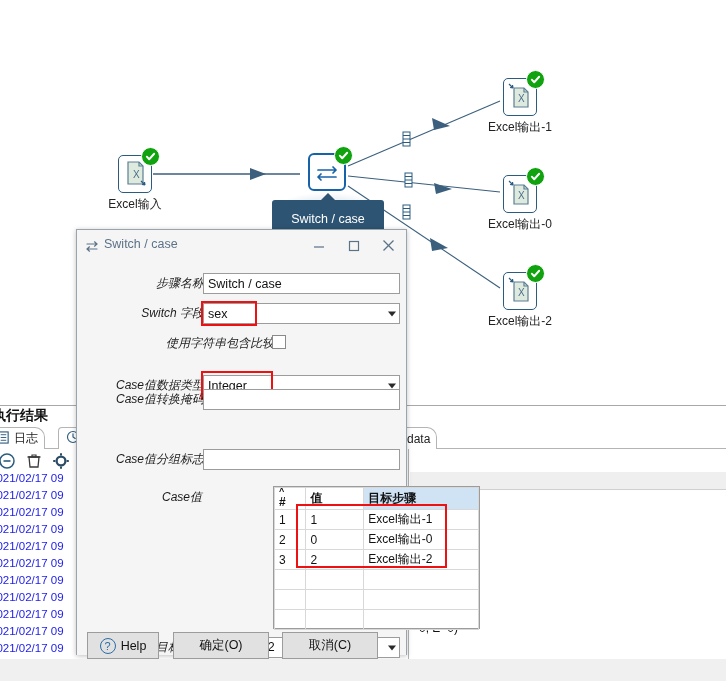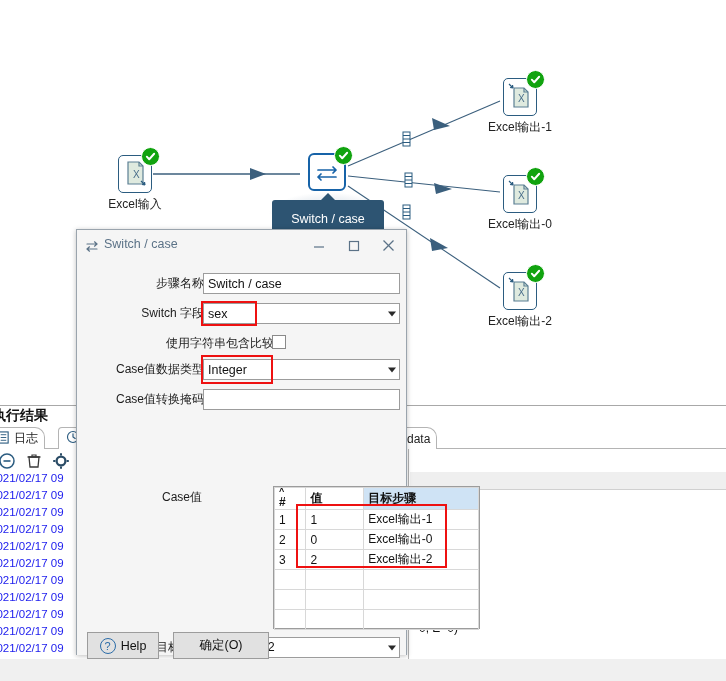--- a/index.html
+++ b/index.html
@@ -131,21 +131,21 @@
     display:flex; align-items:center; justify-content:center;
     color:#5b7287;
   }
   #btn-min { right:70px; } #btn-max { right:35px; } #btn-close { right:0px; }
 
   #dlgbody { position:relative; height:394px; background:#f5f5f5; }
 
   .frow { position:absolute; left:0; width:331px; height:22px; }
   .flabel {
     position:absolute; right:204px; top:2px;
-    font-size:12px; color:#1c1c1c; white-space:nowrap; text-align:center;
+    font-size:12px; color:#1c1c1c; white-space:nowrap; text-align:center;font-style:italic;
   }
   .fctrl {
     position:absolute; left:126px; width:197px; height:21px;
     background:#ffffff; border:1px solid #9c9c9c;
     font-size:12.5px; color:#111;
     display:flex; align-items:center; padding:0 4px;
   }
   .fctrl.combo { padding-right:6px; }
   .caret {
     position:absolute; right:3px; top:50%; transform:translateY(-50%);
@@ -452,35 +452,39 @@
           <span class="caret"></span>
         </div>
         <div class="redbox" style="left:124px;top:-2px;width:56px;height:25px;"></div>
       </div>
 
       <div class="frow" style="top:72px;padding-left:44px;">
         <span class="flabel" style="right:134px;">使用字符串包含比较</span>
         <div class="chk"></div>
       </div>
 
-      <div class="frow" style="top:98px;">
+      <div class="frow" style="top:114px;">
         <span class="flabel">Case值数据类型</span>
         <div class="fctrl combo">
           <span>Integer</span>
           <span class="caret"></span>
         </div>
         <div class="redbox" style="left:124px;top:-4px;width:72px;height:29px;"></div>
       </div>
 
       <div class="frow" style="top:128px;">
         <span class="flabel">Case值转换掩码</span>
         <div class="fctrl"></div>
       </div>
 
 
+      <div class="frow" style="top:188px;">
+        <span class="flabel">Case值分组标志</span>
+        <div class="fctrl"></div>
+      </div>
 
       <span class="flabel" style="right:204px;top:228px;position:absolute;font-size:12px;">Case值</span>
       <div id="gridwrap">
         <table>
           <colgroup>
               <col class="c1">
               <col class="c2">
               <col class="c3">
             </colgroup>
           <thead>
@@ -538,20 +542,23 @@
       </div>
 
       <div id="btnbar">
         <div class="dbtn" id="b-help">
           <span class="qmark">?</span>
           <span>Help</span>
         </div>
         <div class="dbtn" id="b-ok">
           <span>确定(O)</span>
         </div>
+        <div class="dbtn" id="b-cancel">
+          <span>取消(C)</span>
+        </div>
       </div>
 
     </div>
   </div>
 
   <div id="botstrip"></div>
 
 </div>
 
 </body></html>

